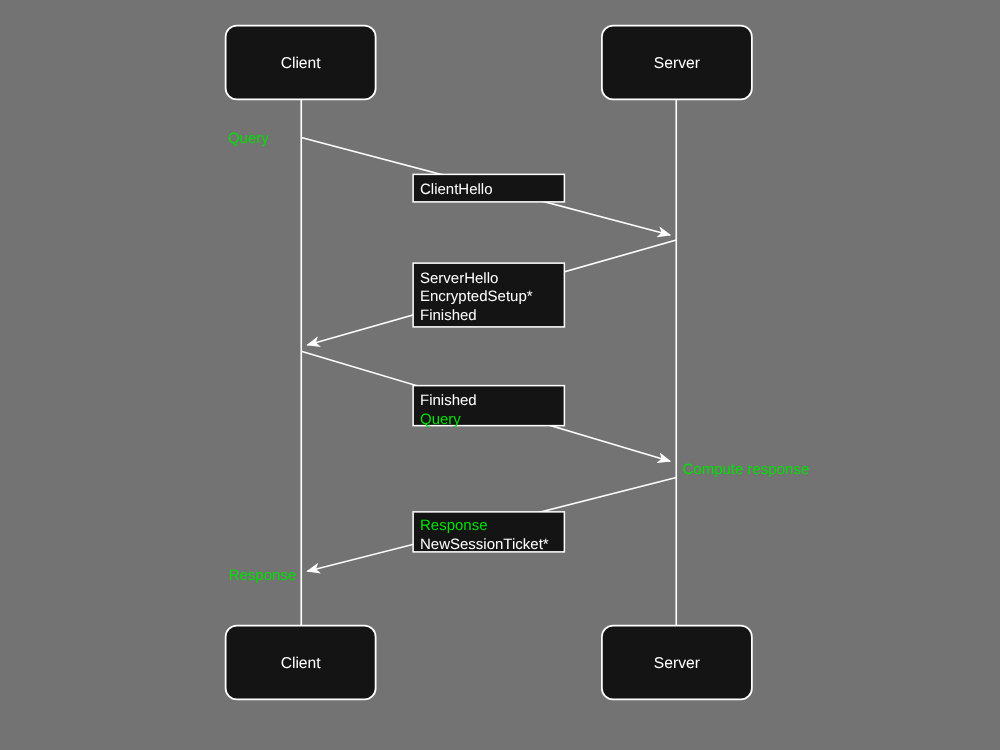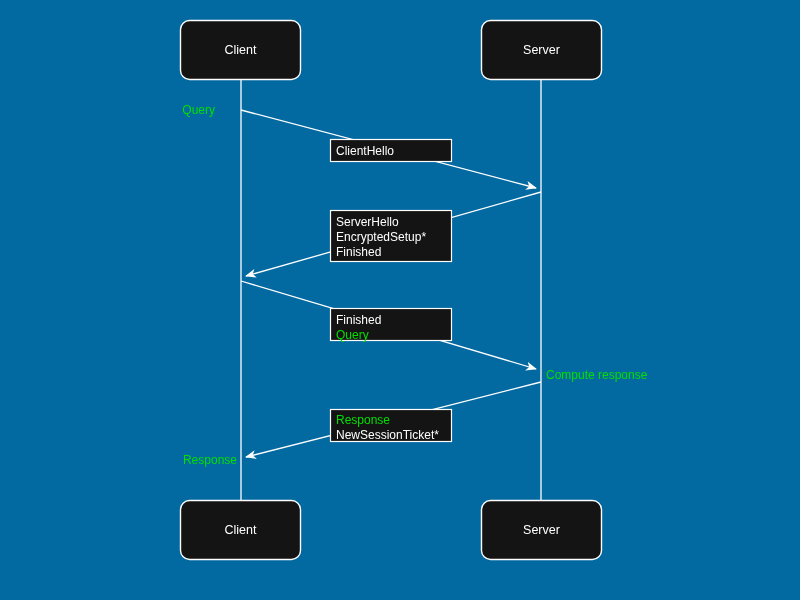--- a/index.html
+++ b/index.html
@@ -11,21 +11,21 @@
   body {
     width: 800px;
     height: 600px;
     overflow: hidden;
     font-family: "Liberation Sans", sans-serif;
   }
   #canvas {
     position: relative;
     width: 800px;
     height: 600px;
-    background: #0369a1;
+    background: #737373;
   }
   svg.diagram {
     position: absolute;
     left: 0;
     top: 0;
     width: 800px;
     height: 600px;
     display: block;
   }
   .actor-box {

